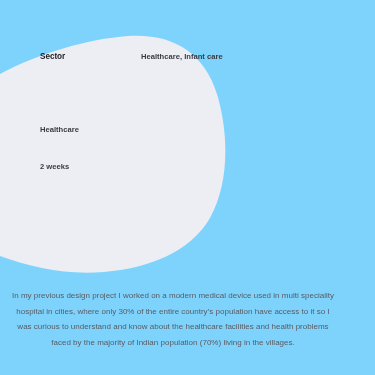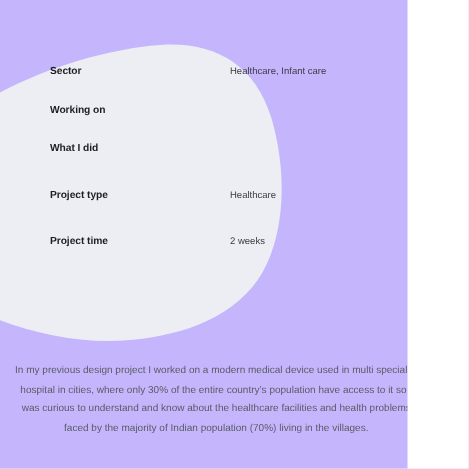--- a/index.html
+++ b/index.html
@@ -10,23 +10,23 @@
     width: 375px;
     height: 375px;
     background: #ffffff;
     font-family: "Liberation Sans", sans-serif;
     overflow: hidden;
     position: relative;
   }
 
   #page {
     position: relative;
-    width: 326px;
+    width: 375px;
     height: 375px;
-    background: #c4b5fd;
+    background: #7dd3fc;
     overflow: hidden;
   }
 
   
   #blob-layer {
     position: absolute;
     left: 0;
     top: 0;
     width: 375px;
     height: 375px;
@@ -56,25 +56,24 @@
     font-size: 8.2px;
     font-weight: bold;
     color: #1d1d24;
     line-height: 13px;
     letter-spacing: -0.05px;
   }
 
   .spec-value {
     flex: 1 1 auto;
     font-size: 7.6px;
-    font-weight: normal;
+    font-weight: bold;
     color: #3b3b44;
     line-height: 13px;
     letter-spacing: 0.01px;
-    margin-left: 43px;
   }
   .spec-value .vline {
     display: block;
   }
 
   
   #summary-paragraph {
     position: absolute;
     left: 9px;
     top: 280px;
@@ -104,38 +103,34 @@
   <div id="spec-table">
 
     <div class="spec-row">
       <div class="spec-label">Sector</div>
       <div class="spec-value">
         <span class="vline">Healthcare, Infant care</span>
       </div>
     </div>
 
     <div class="spec-row">
-      <div class="spec-label">Working on</div>
       <div class="spec-value">
       </div>
     </div>
 
     <div class="spec-row gap-lg">
-      <div class="spec-label">What I did</div>
     </div>
 
     <div class="spec-row gap-lg">
-      <div class="spec-label">Project type</div>
       <div class="spec-value">
         <span class="vline">Healthcare</span>
       </div>
     </div>
 
     <div class="spec-row">
-      <div class="spec-label">Project time</div>
       <div class="spec-value">
         <span class="vline">2 weeks</span>
       </div>
     </div>
 
   </div>
 
   <p id="summary-paragraph">In my previous design project I worked on a modern medical device used in multi speciality hospital in cities, where only 30% of the entire country’s population have access to it so I was curious to understand and know about the healthcare facilities and health problems faced by the majority of Indian population (70%) living in the villages.</p>
 
 </div>

